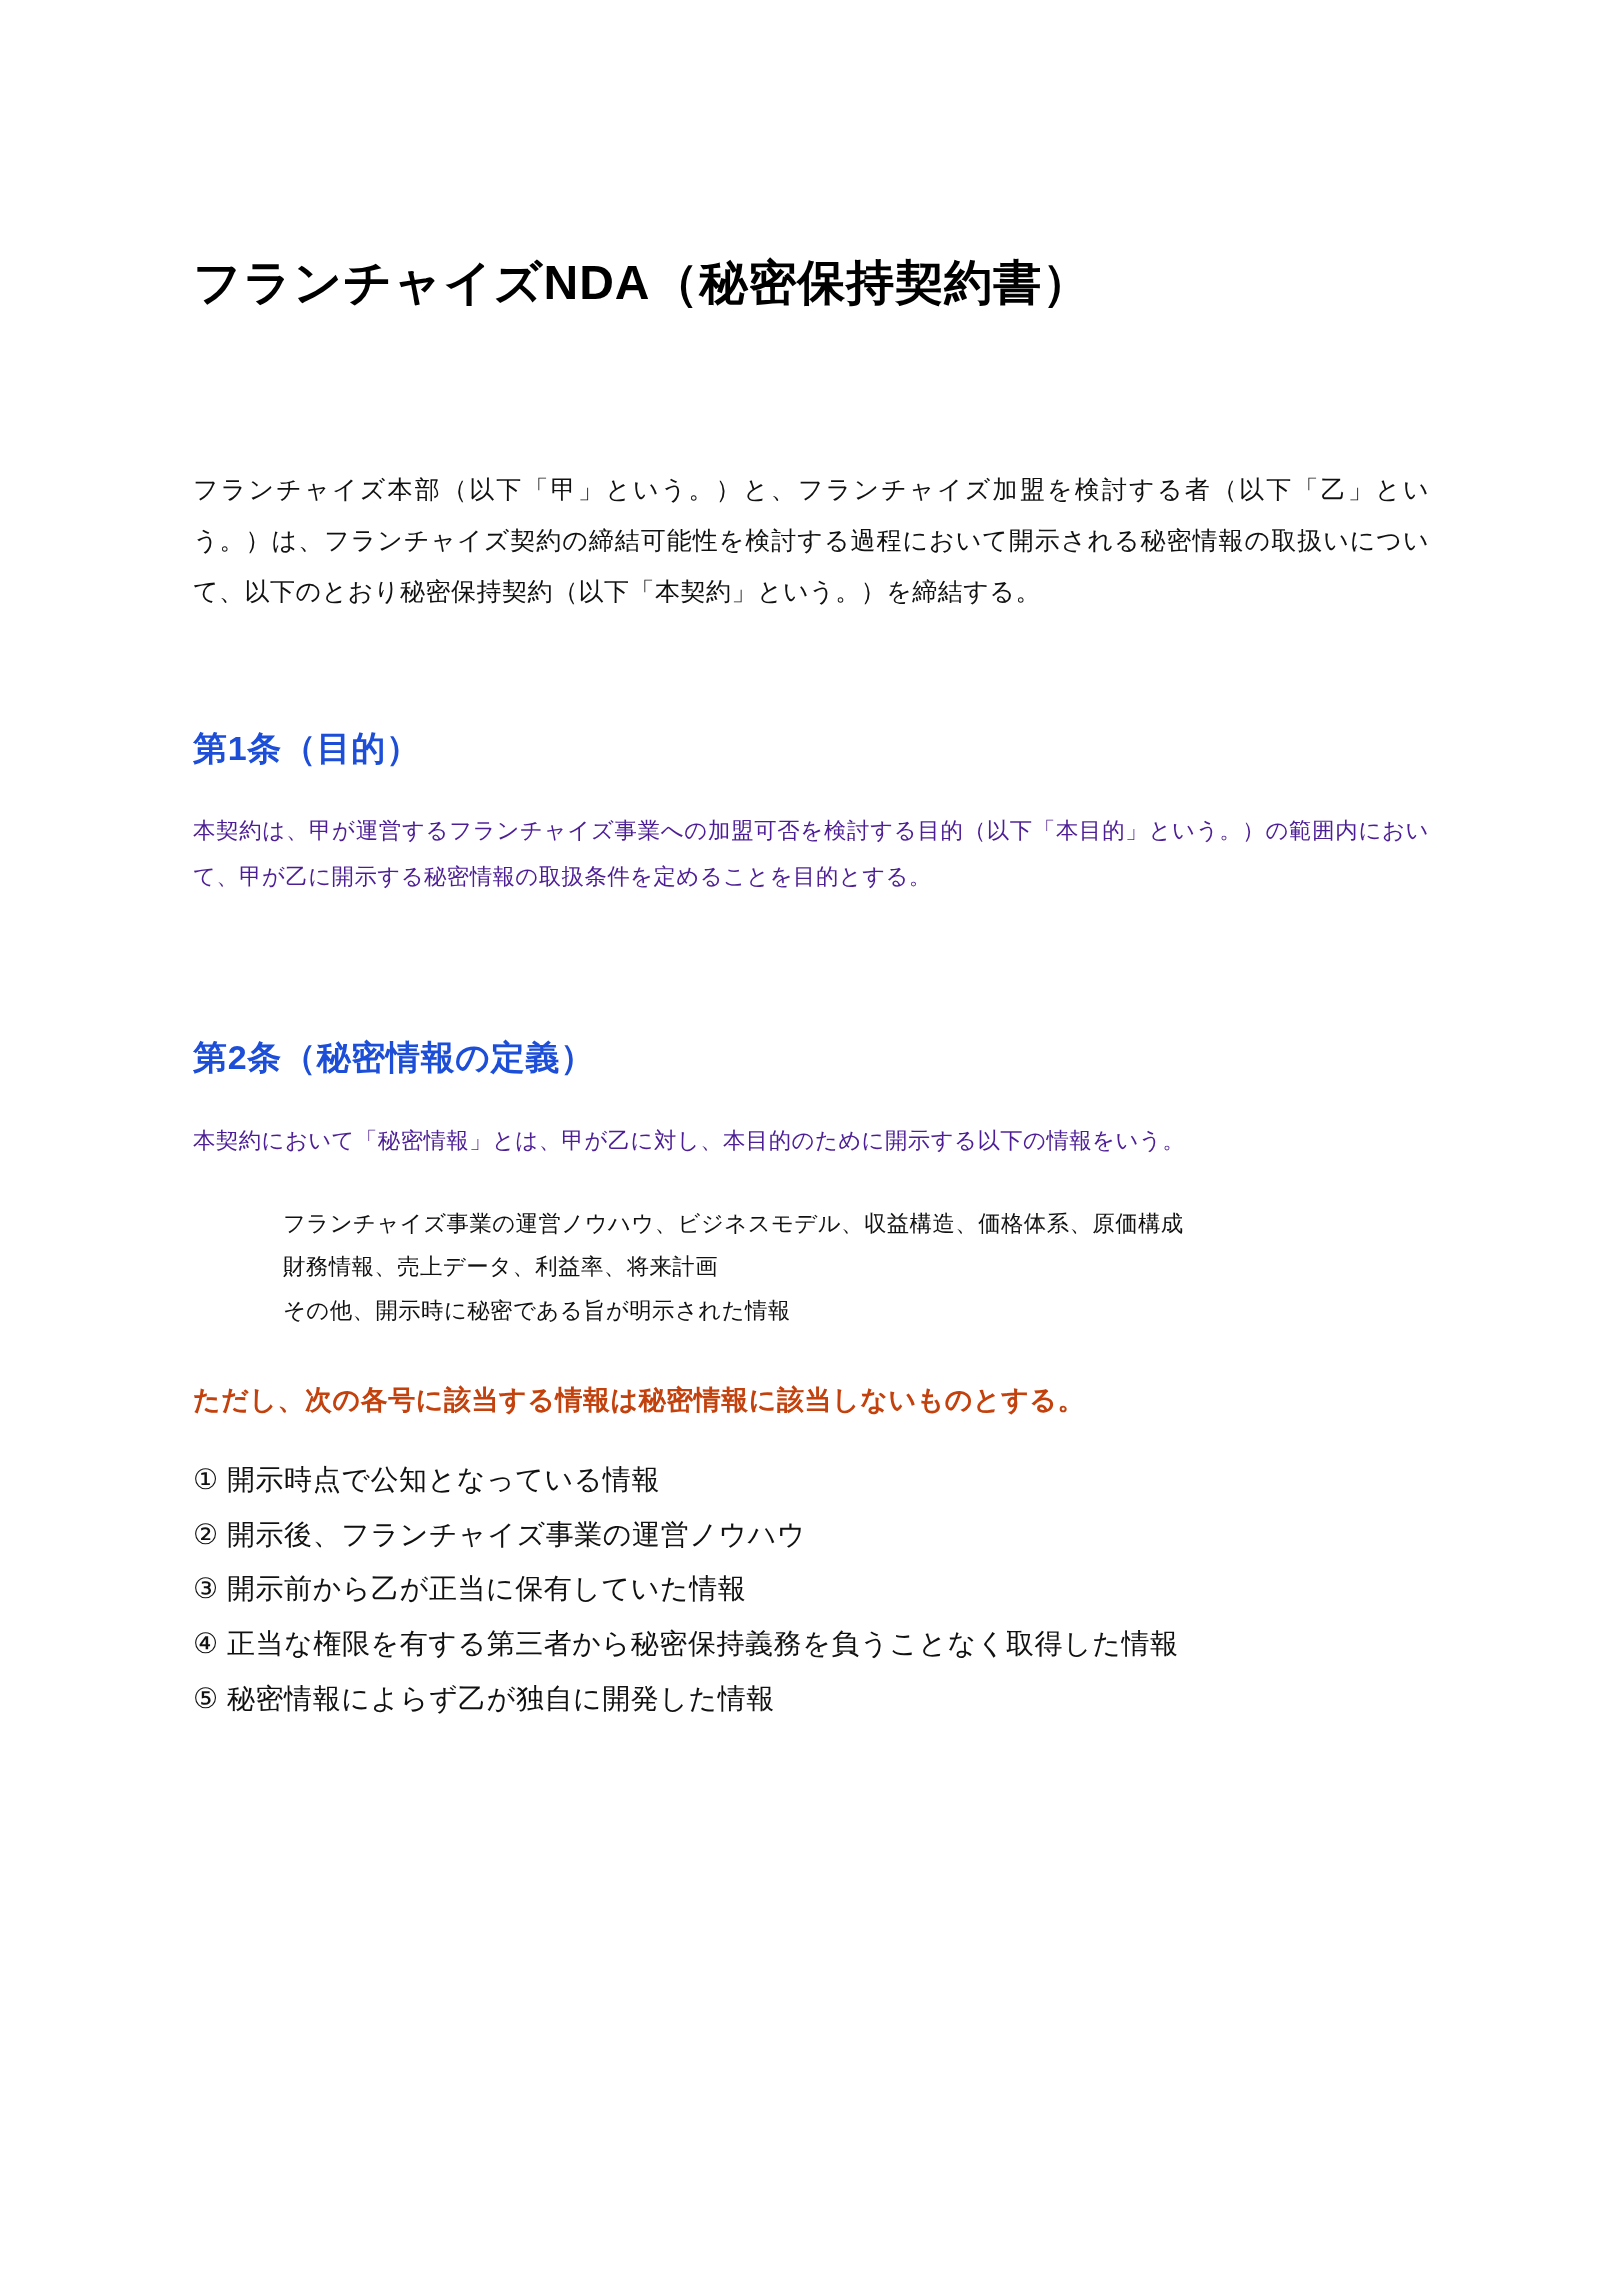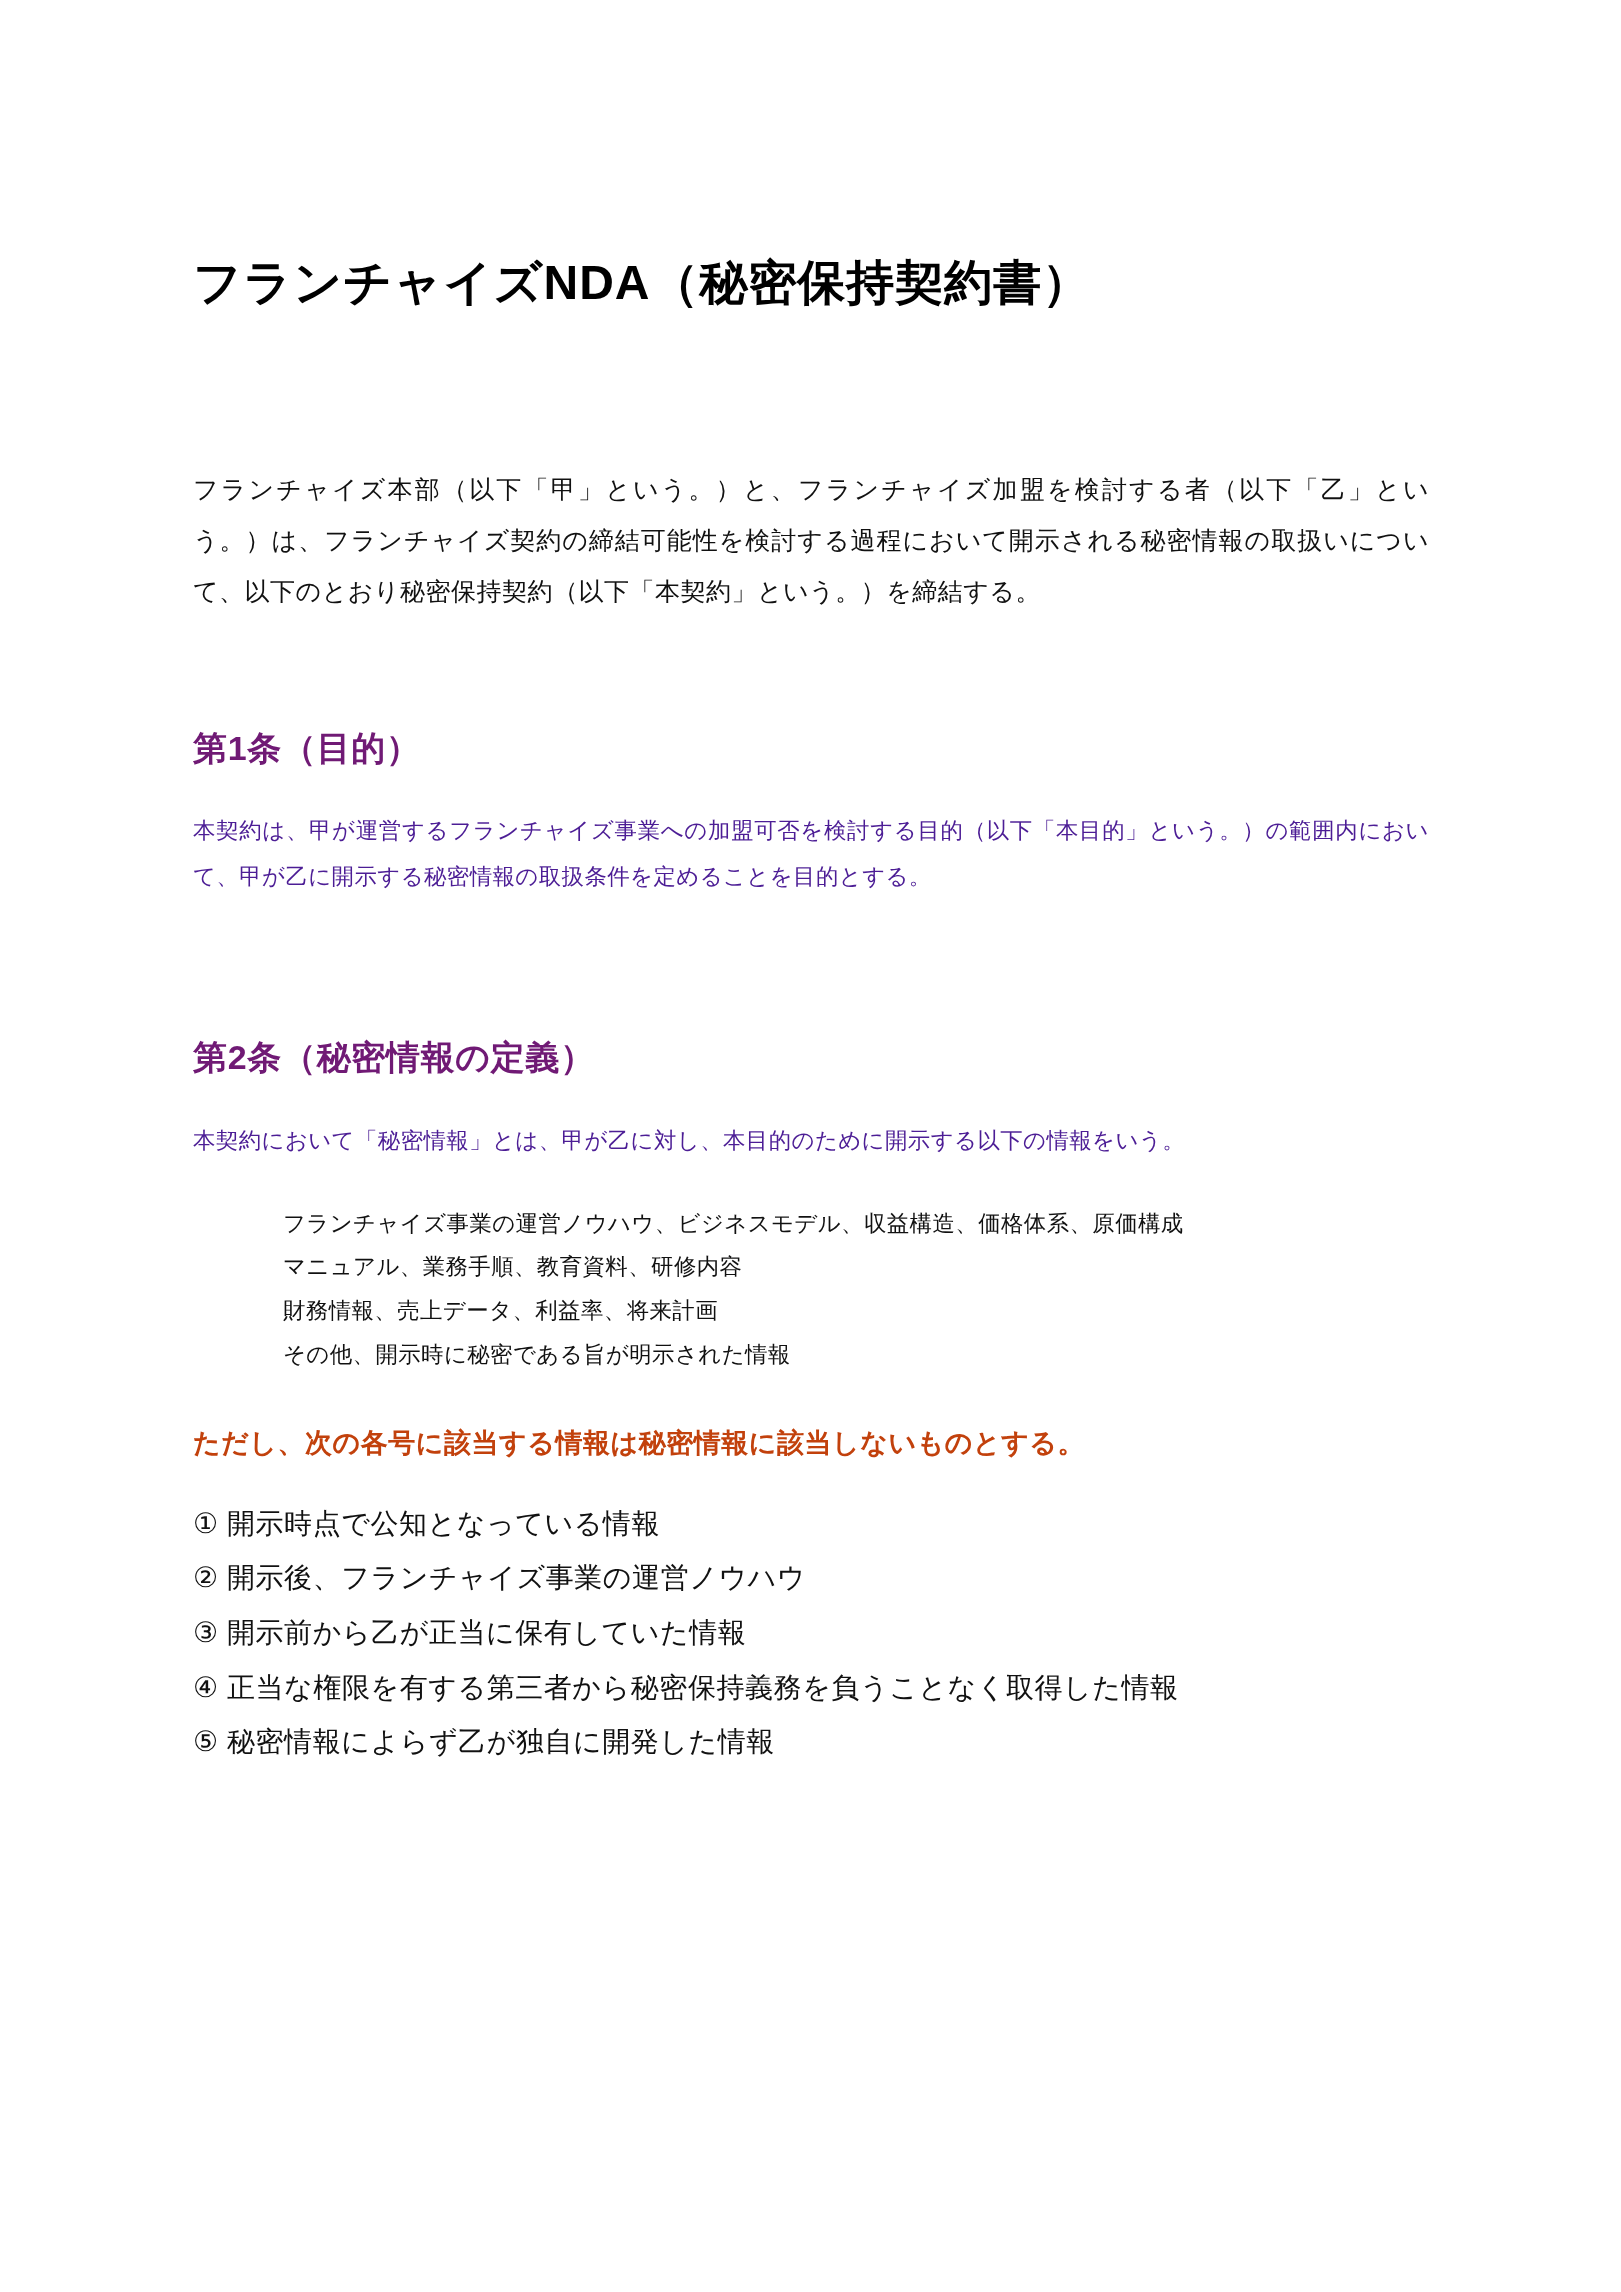--- a/index.html
+++ b/index.html
@@ -39,21 +39,21 @@
   }
   .section {
     margin-top: 107px;
   }
   .section-heading {
     font-size: 34px;
     font-weight: 700;
     letter-spacing: 0.02em;
     line-height: 1.4;
     margin: 0 0 36px 0;
-    color: #701a75;
+    color: #1d4ed8;
   }
   .section-body {
     font-size: 22.4px;
     line-height: 2.05;
     text-align: justify;
     letter-spacing: 0.02em;
     margin: 0;
     color: #4c1d95;
   }
   .indent-list {
@@ -104,21 +104,20 @@
     <h2 class="section-heading">第1条（目的）</h2>
     <p class="section-body">本契約は、甲が運営するフランチャイズ事業への加盟可否を検討する目的（以下「本目的」という。）の範囲内において、甲が乙に開示する秘密情報の取扱条件を定めることを目的とする。</p>
   </div>
 
   <div class="section sec2-gap">
     <h2 class="section-heading">第2条（秘密情報の定義）</h2>
     <p class="section-body">本契約において「秘密情報」とは、甲が乙に対し、本目的のために開示する以下の情報をいう。</p>
 
     <ul class="indent-list">
       <li>フランチャイズ事業の運営ノウハウ、ビジネスモデル、収益構造、価格体系、原価構成</li>
-      <li>マニュアル、業務手順、教育資料、研修内容</li>
       <li>財務情報、売上データ、利益率、将来計画</li>
       <li>その他、開示時に秘密である旨が明示された情報</li>
     </ul>
 
     <p class="note">ただし、次の各号に該当する情報は秘密情報に該当しないものとする。</p>
 
     <ul class="numbered-list">
       <li>① 開示時点で公知となっている情報</li>
       <li>② 開示後、フランチャイズ事業の運営ノウハウ</li>
       <li>③ 開示前から乙が正当に保有していた情報</li>

